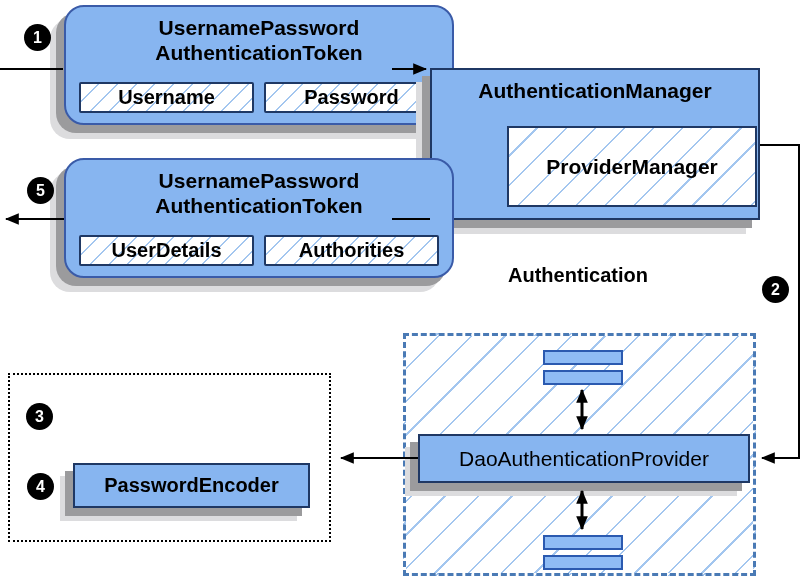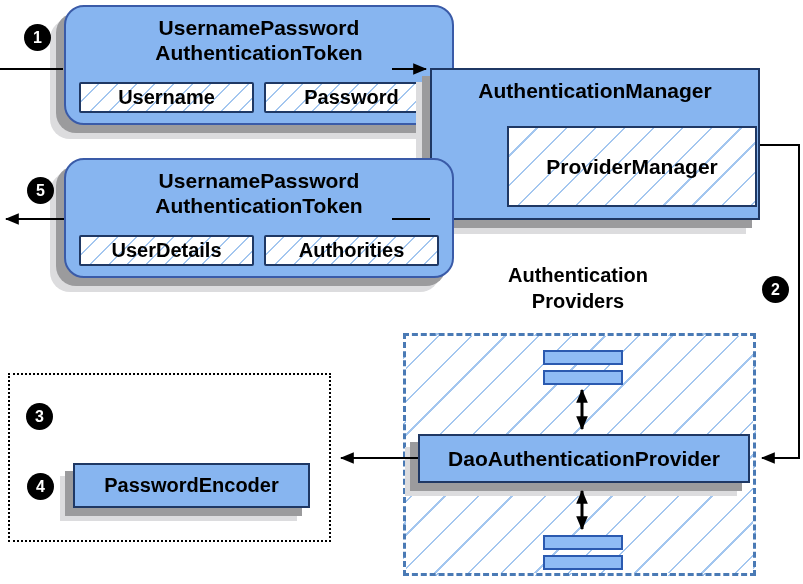--- a/index.html
+++ b/index.html
@@ -66,21 +66,21 @@
     z-index:1;
   }
   .bar{
     position:absolute;width:80px;height:15px;box-sizing:border-box;
     background:var(--bar-fill);border:2px solid var(--bar-border);z-index:2;
   }
   .dao{
     position:absolute;left:418px;top:434px;width:332px;height:49px;box-sizing:border-box;
     background:var(--node-fill);border:2px solid var(--node-border);
     box-shadow:-8px 8px 0 var(--shadow-dark),-13px 13px 0 var(--shadow-light);
-    display:flex;align-items:center;justify-content:center;font-weight:bold;font-size:21px;
+    display:flex;align-items:center;justify-content:center;font-weight:normal;font-size:21px;
     z-index:2;
   }
 
   
   .dotted-box{
     position:absolute;left:8px;top:373px;width:323px;height:169px;box-sizing:border-box;
     border:2px dotted #000;z-index:1;
   }
   .plain-node{
     position:absolute;left:73px;width:237px;box-sizing:border-box;
@@ -154,21 +154,20 @@
       <div>AuthenticationToken</div>
     </div>
     <div class="token-fields">
       <div class="field">UserDetails</div>
       <div class="field">Authorities</div>
     </div>
   </div>
 
   <div class="providers-label">
     <div>Authentication</div>
-    <div>Providers</div>
   </div>
 
   <div class="providers-box"></div>
 
   <div class="bar" style="left:543px;top:350px;"></div>
   <div class="bar" style="left:543px;top:370px;"></div>
 
   <div class="dao">DaoAuthenticationProvider</div>
 
   <div class="bar" style="left:543px;top:535px;"></div>

